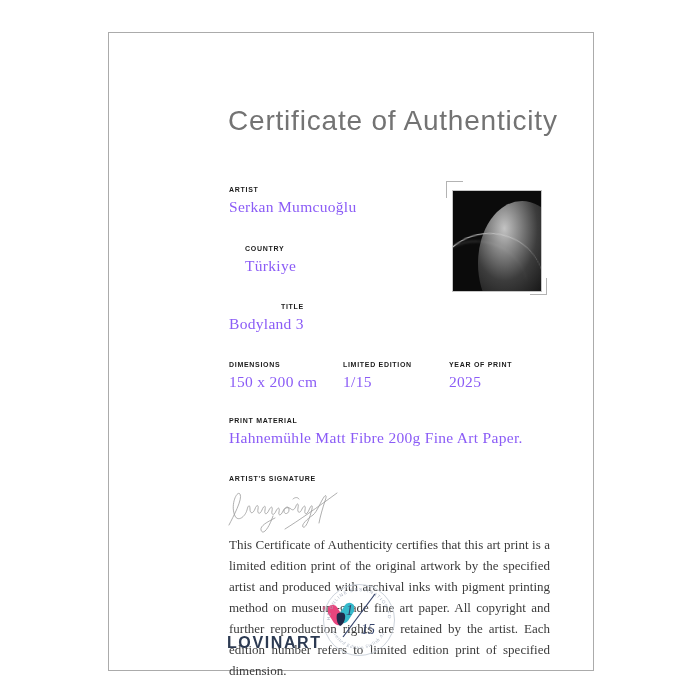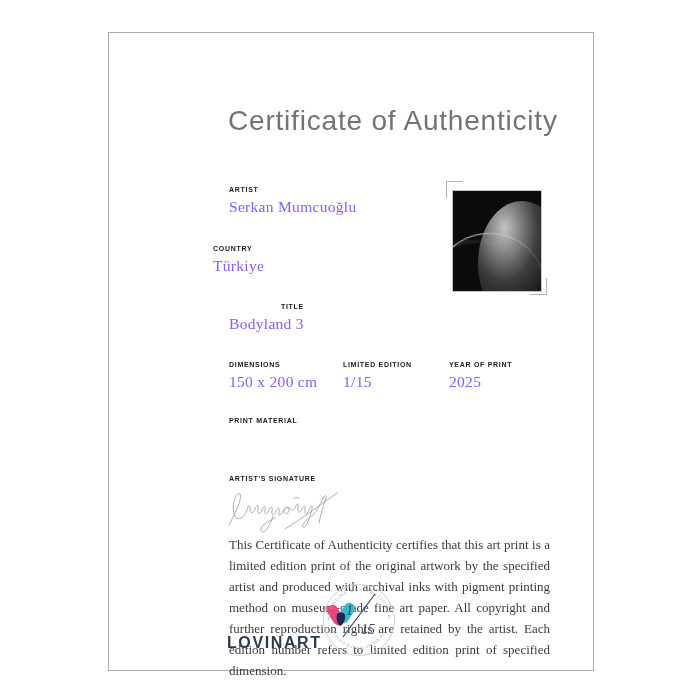--- a/index.html
+++ b/index.html
@@ -12,21 +12,21 @@
         font-family:Liberation Sans, sans-serif;
         font-size:28px;letter-spacing:0.8px;color:#737373;white-space:nowrap;}
 
   .field{position:absolute;}
   .field .label{font-family:"Liberation Sans",sans-serif;font-size:7px;font-weight:700;
         letter-spacing:0.7px;color:#1b1b1b;white-space:nowrap;}
   .field .value{margin-top:5px;font-family:"Liberation Serif","DejaVu Serif",serif;
         font-size:15.5px;letter-spacing:0.3px;color:#8b5cf6;white-space:nowrap;}
 
   .f-artist{left:120px;top:153px;}
-  .f-country{left:104px;top:212px;}
+  .f-country{left:136px;top:212px;}
   .f-title{left:120px;top:270px;text-align:right;}
   .f-dimensions{left:120px;top:328px;}
   .f-edition{left:234px;top:328px;}
   .f-year{left:340px;top:328px;}
   .f-material{left:120px;top:384px;}
   .f-signature{left:120px;top:442px;}
 
   .artwork{position:absolute;left:343px;top:157px;width:88px;height:100px;
         background:#0b0b0b;border:1px solid #c6c6c6;overflow:hidden;}
   .artwork .mound{position:absolute;right:-28%;top:10%;width:100%;height:125%;border-radius:50%;
@@ -96,20 +96,21 @@
       <div class="value">1/15</div>
     </div>
 
     <div class="field f-year">
       <div class="label">YEAR OF PRINT</div>
       <div class="value">2025</div>
     </div>
 
     <div class="field f-material">
       <div class="label">PRINT MATERIAL</div>
+      <div class="value">Hahnemühle Matt Fibre 200g Fine Art Paper.</div>
     </div>
 
     <div class="field f-signature">
       <div class="label">ARTIST'S SIGNATURE</div>
     </div>
 
     <svg class="signature-svg" width="122" height="50" viewBox="0 0 122 50">
       <g fill="none" stroke="#9b9b9b" stroke-width="0.8" stroke-linecap="round">
         <path d="M6,40 C10,32 20,14 17,9 C14,5 7,20 12,31 C15,37 22,32 24,25
                  C25,20 27,19 27,24 C27,29 30,29 32,24 C33,20 36,19 35,24 C34,29 37,30 39,25

